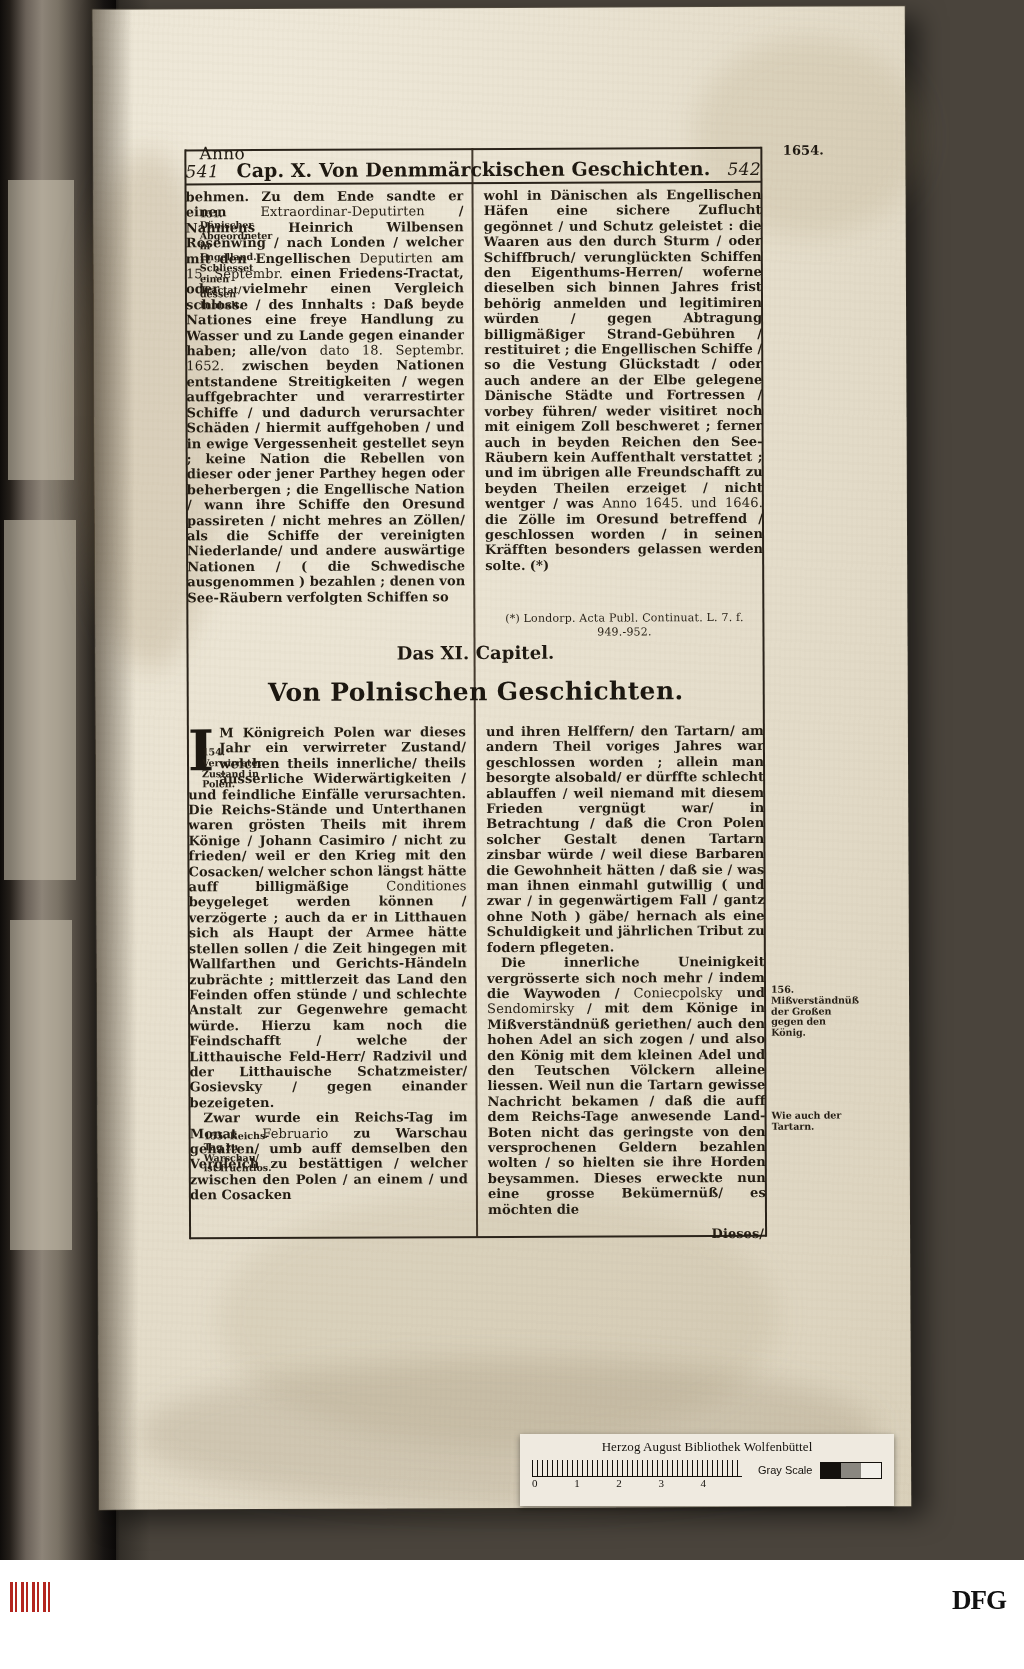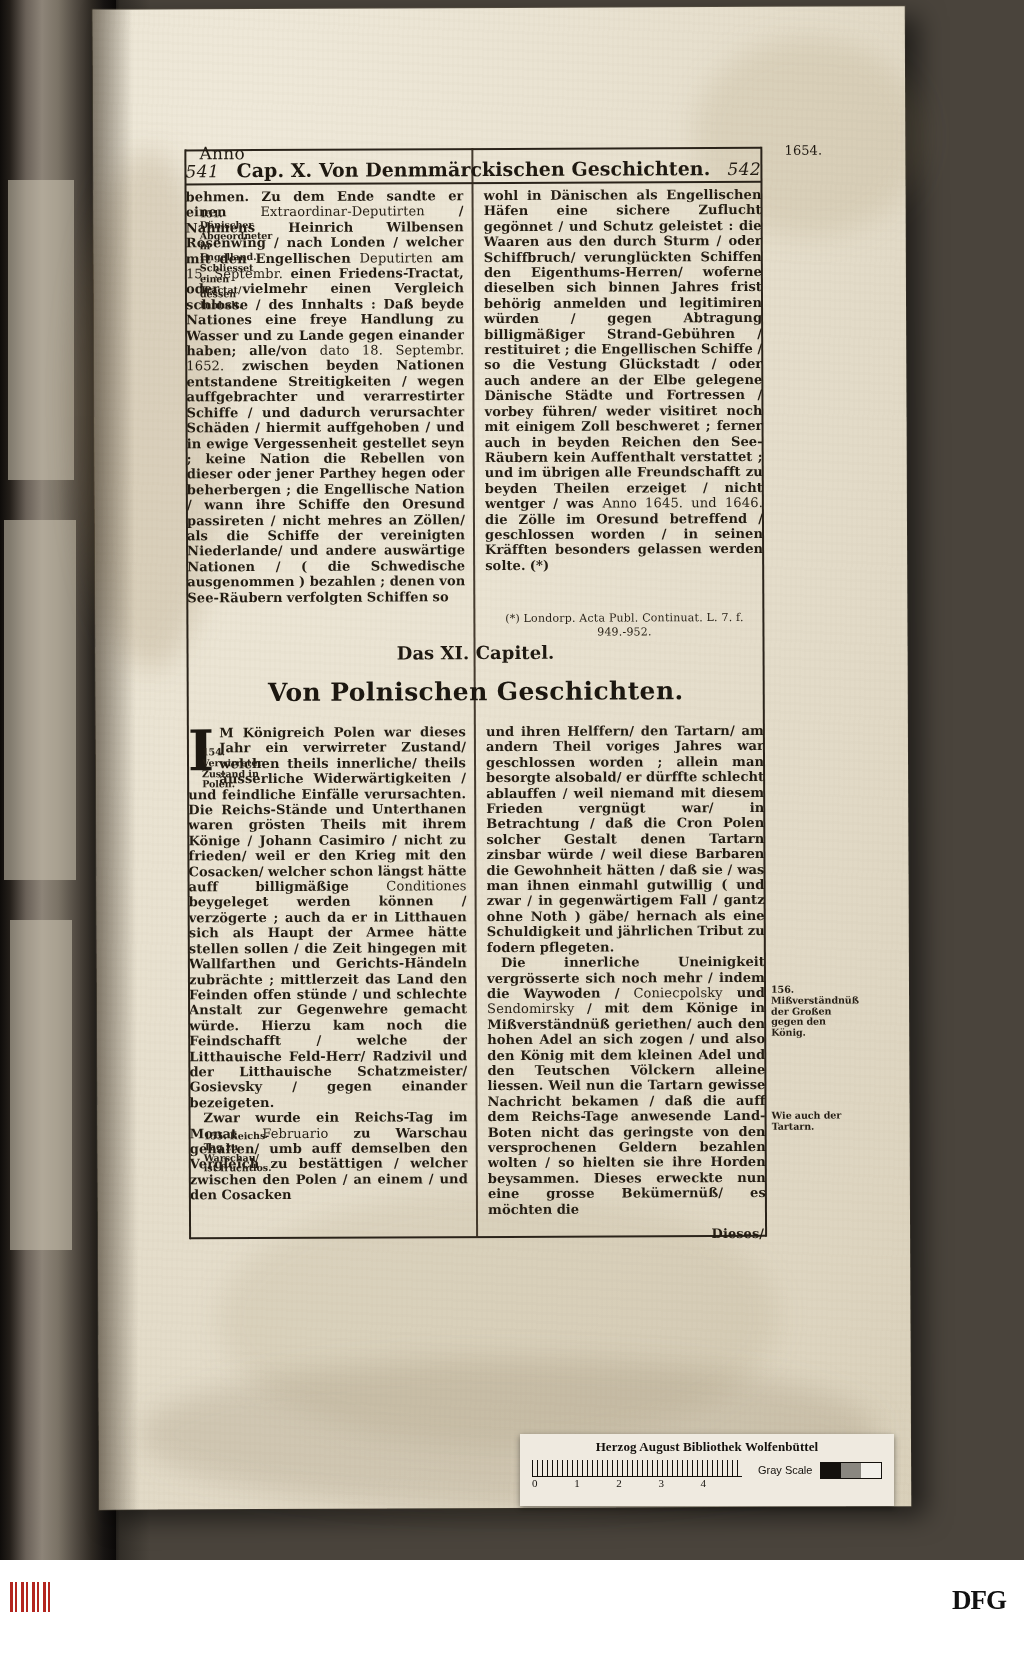--- a/index.html
+++ b/index.html
@@ -76,27 +76,27 @@
   .catch{position:absolute;right:2px;bottom:-4px;font-size:13px;color:#241d13;font-weight:700;}
 
   
   .marg{position:absolute;font-size:9.6px;line-height:10.8px;color:#261f15;
         font-weight:700;letter-spacing:-.1px;margin-top:16px;}
   .margL{left:14px;width:70px;}
   .margR{left:582px;width:72px;}
   .annolbl{position:absolute;left:14px;top:-6px;width:72px;
            font-size:17px;color:#201a12;font-weight:400;letter-spacing:.3px;}
   .yearlbl{position:absolute;left:582px;top:-4px;width:72px;text-align:center;
-           font-size:13px;color:#201a12;font-weight:400;}
+           font-size:13px;color:#201a12;font-weight:700;}
 
   
   #scalecard{position:absolute;left:520px;top:1434px;width:374px;height:72px;
      background:#efeae0;box-shadow:0 2px 6px rgba(0,0,0,.45);
      font-family:"Liberation Serif",serif;}
-  #scalecard .hab{text-align:center;font-size:13px;font-weight:700;color:#14110d;
+  #scalecard .hab{text-align:center;font-size:13px;font-weight:400;color:#14110d;
      padding-top:5px;letter-spacing:.1px;}
   .ruler{position:absolute;left:12px;top:26px;width:210px;height:16px;
      background:repeating-linear-gradient(90deg,#14110d 0 1px,#efeae0 1px 5px);
      border-bottom:1px solid #14110d;}
   .rnums{position:absolute;left:12px;top:43px;width:214px;height:16px;
      display:flex;justify-content:space-between;font-size:11px;color:#14110d;
      font-family:"Liberation Serif",serif;padding-right:40px;box-sizing:border-box;}
   .gslabel{position:absolute;left:238px;top:30px;font-size:11px;color:#14110d;
      font-family:"Liberation Sans",sans-serif;}
   .gsbar{position:absolute;left:300px;top:28px;width:62px;height:17px;

